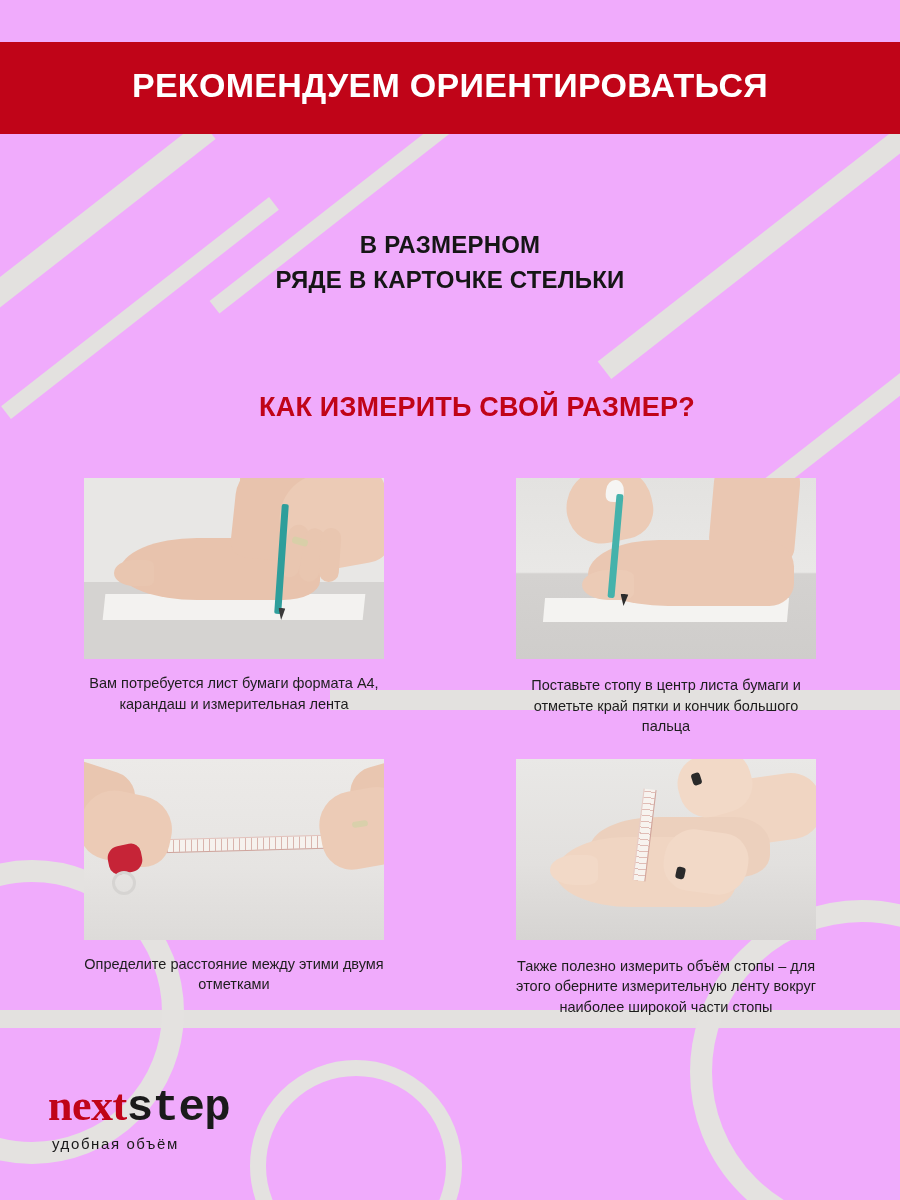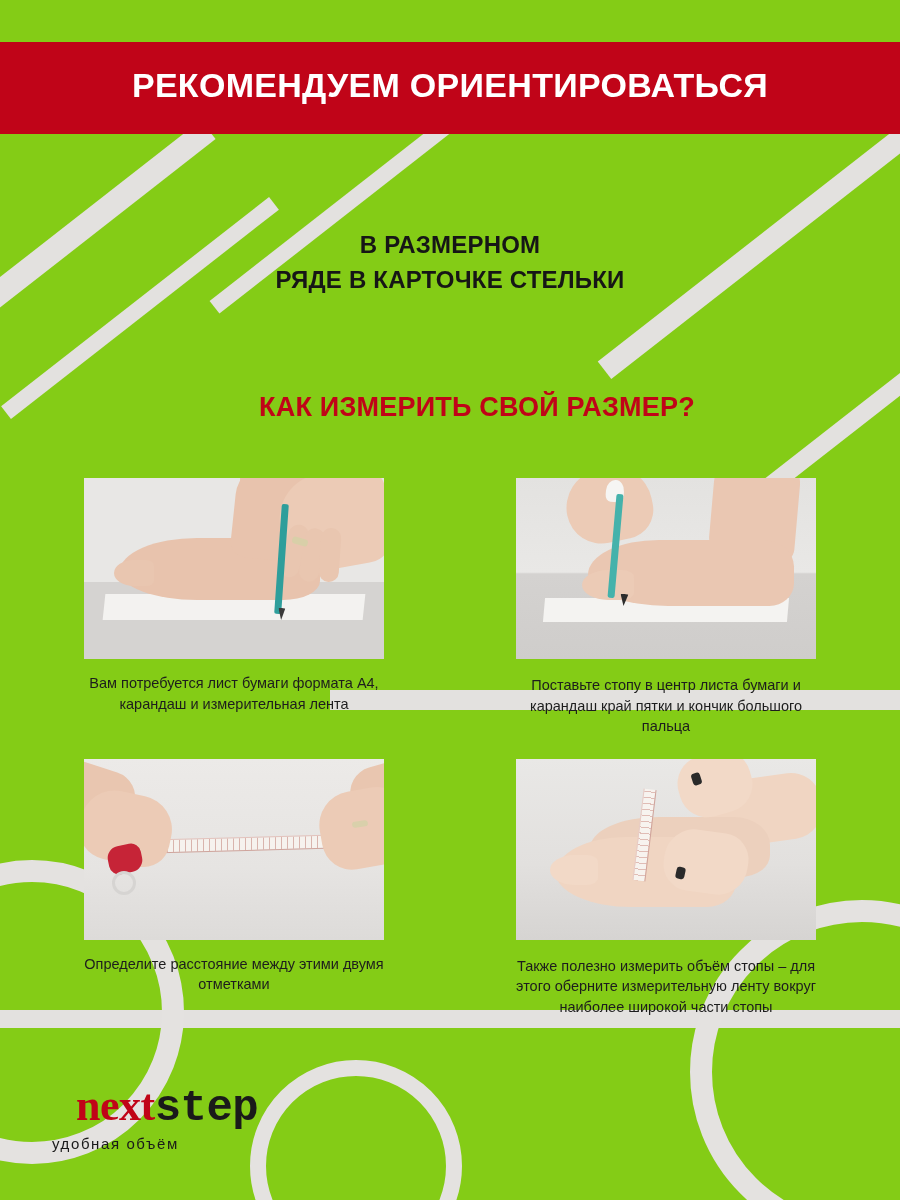--- a/index.html
+++ b/index.html
@@ -11,21 +11,21 @@
     height: 1200px;
     background: #ecebe9;
     font-family: "Liberation Sans", sans-serif;
     overflow: hidden;
   }
 
   .page {
     position: relative;
     width: 900px;
     height: 1200px;
-    background: #84cc16;
+    background: #f0abfc;
     overflow: hidden;
   }
 
   
   .bg-layer {
     position: absolute;
     inset: 0;
     overflow: hidden;
     pointer-events: none;
   }
@@ -282,21 +282,20 @@
     position: absolute;
     left: 48px;
     top: 1080px;
   }
   .logo-row {
     display: flex;
     align-items: baseline;
     font-size: 44px;
     font-weight: bold;
     letter-spacing: -0.5px;
-    margin-left: 28px;
   }
   .logo-next { color: #c00418; font-family: "Liberation Serif", serif; }
   .logo-step { color: #1a1a1a; font-family: Liberation Mono, monospace; }
   .logo-tag {
     margin-top: 2px;
     margin-left: 4px;
     font-size: 15px;
     color: #1a1a1a;
     letter-spacing: 1.6px;
   }
@@ -356,21 +355,21 @@
       <div class="photo ph2">
         <div class="paper"></div>
         <div class="leg"></div>
         <div class="foot"></div>
         <div class="toes"></div>
         <div class="hand"></div>
         <div class="eraser"></div>
         <div class="pencil"></div>
         <div class="pencil-tip"></div>
       </div>
-      <div class="caption">Поставьте стопу в центр листа бумаги и карандаш край пятки и кончик большого пальца</div>
+      <div class="caption">Поставьте стопу в центр листа бумаги и отметьте край пятки и кончик большого пальца</div>
     </div>
 
     <div class="step step-3">
       <div class="photo ph3">
         <div class="armL"></div>
         <div class="armR"></div>
         <div class="tape"></div>
         <div class="handL"></div>
         <div class="handR"></div>
         <div class="ringfinger"></div>

